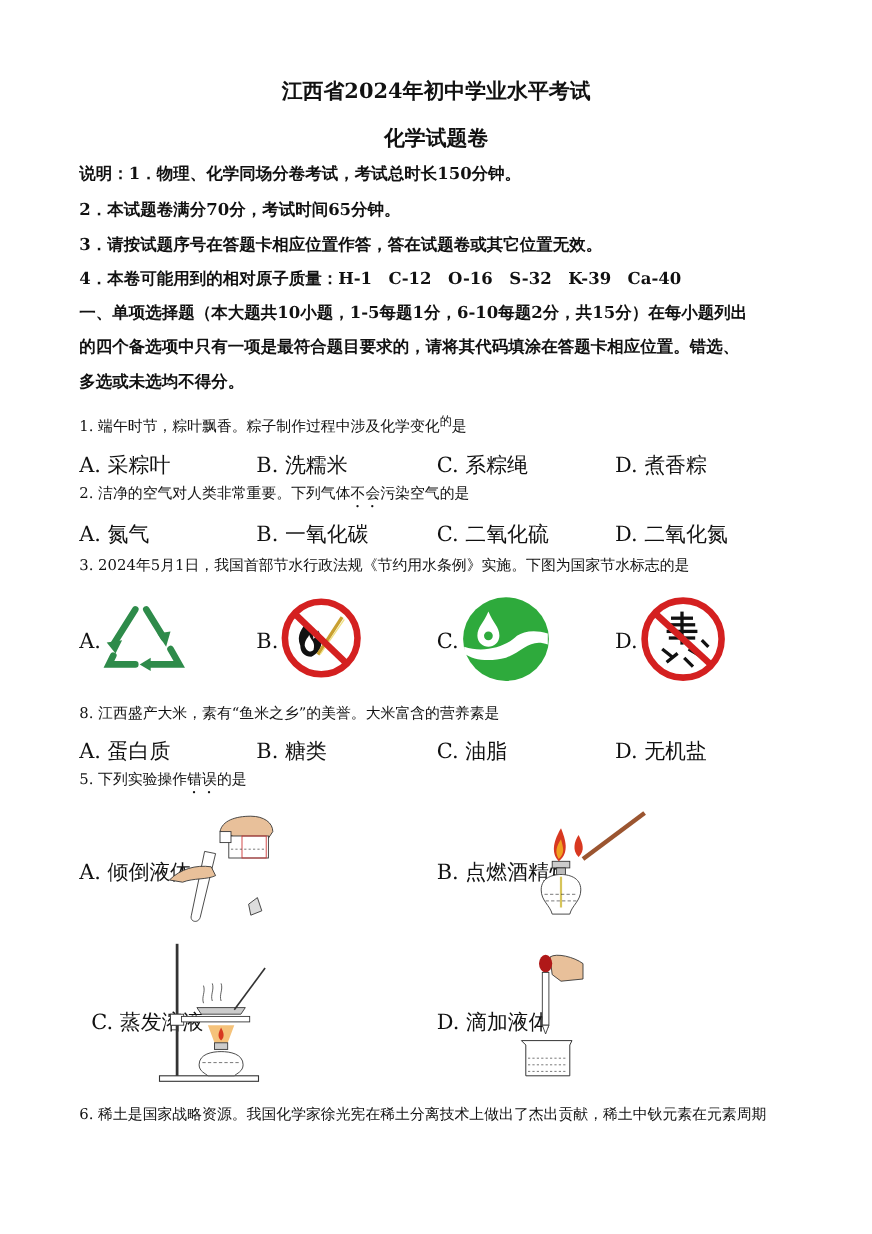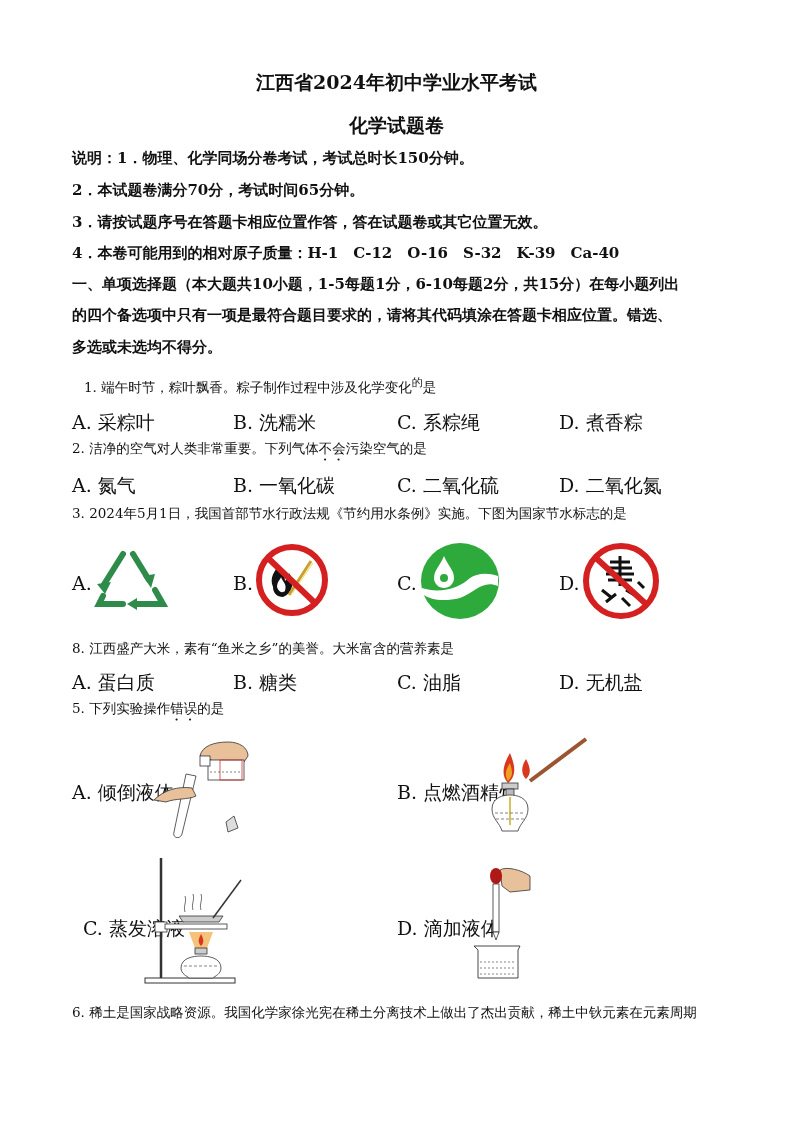--- a/index.html
+++ b/index.html
@@ -22,21 +22,21 @@
 
 <div class="abs bold" style="left:72px; top:149px;">说明：1．物理、化学同场分卷考试，考试总时长150分钟。</div>
 <div class="abs bold" style="left:72px; top:181px;">2．本试题卷满分70分，考试时间65分钟。</div>
 <div class="abs bold" style="left:72px; top:213px;">3．请按试题序号在答题卡相应位置作答，答在试题卷或其它位置无效。</div>
 <div class="abs bold" style="left:72px; top:244px;">4．本卷可能用到的相对原子质量：H-1　C-12　O-16　S-32　K-39　Ca-40</div>
 
 <div class="abs bold" style="left:72px; top:275px;">一、单项选择题（本大题共10小题，1-5每题1分，6-10每题2分，共15分）在每小题列出</div>
 <div class="abs bold" style="left:72px; top:306px;">的四个备选项中只有一项是最符合题目要求的，请将其代码填涂在答题卡相应位置。错选、</div>
 <div class="abs bold" style="left:72px; top:338px;">多选或未选均不得分。</div>
 
-<div class="abs norm" style="left:72px; top:375px;margin-left:12px;">
+<div class="abs norm" style="left:72px; top:375px;">
   <span>1. 端午时节，粽叶飘香。粽子制作过程中涉及化学变化</span><span class="sup">的</span><span>是</span>
 </div>
 <div class="opt" style="left:72px; top:410px;">A. 采粽叶</div>
 <div class="opt" style="left:233px; top:410px;">B. 洗糯米</div>
 <div class="opt" style="left:397px; top:410px;">C. 系粽绳</div>
 <div class="opt" style="left:559px; top:410px;">D. 煮香粽</div>
 
 <div class="abs norm" style="left:72px; top:440px;">
   <span>2. 洁净的空气对人类非常重要。下列气体</span><span class="dot">不会</span><span>污染空气的是</span>
 </div>

